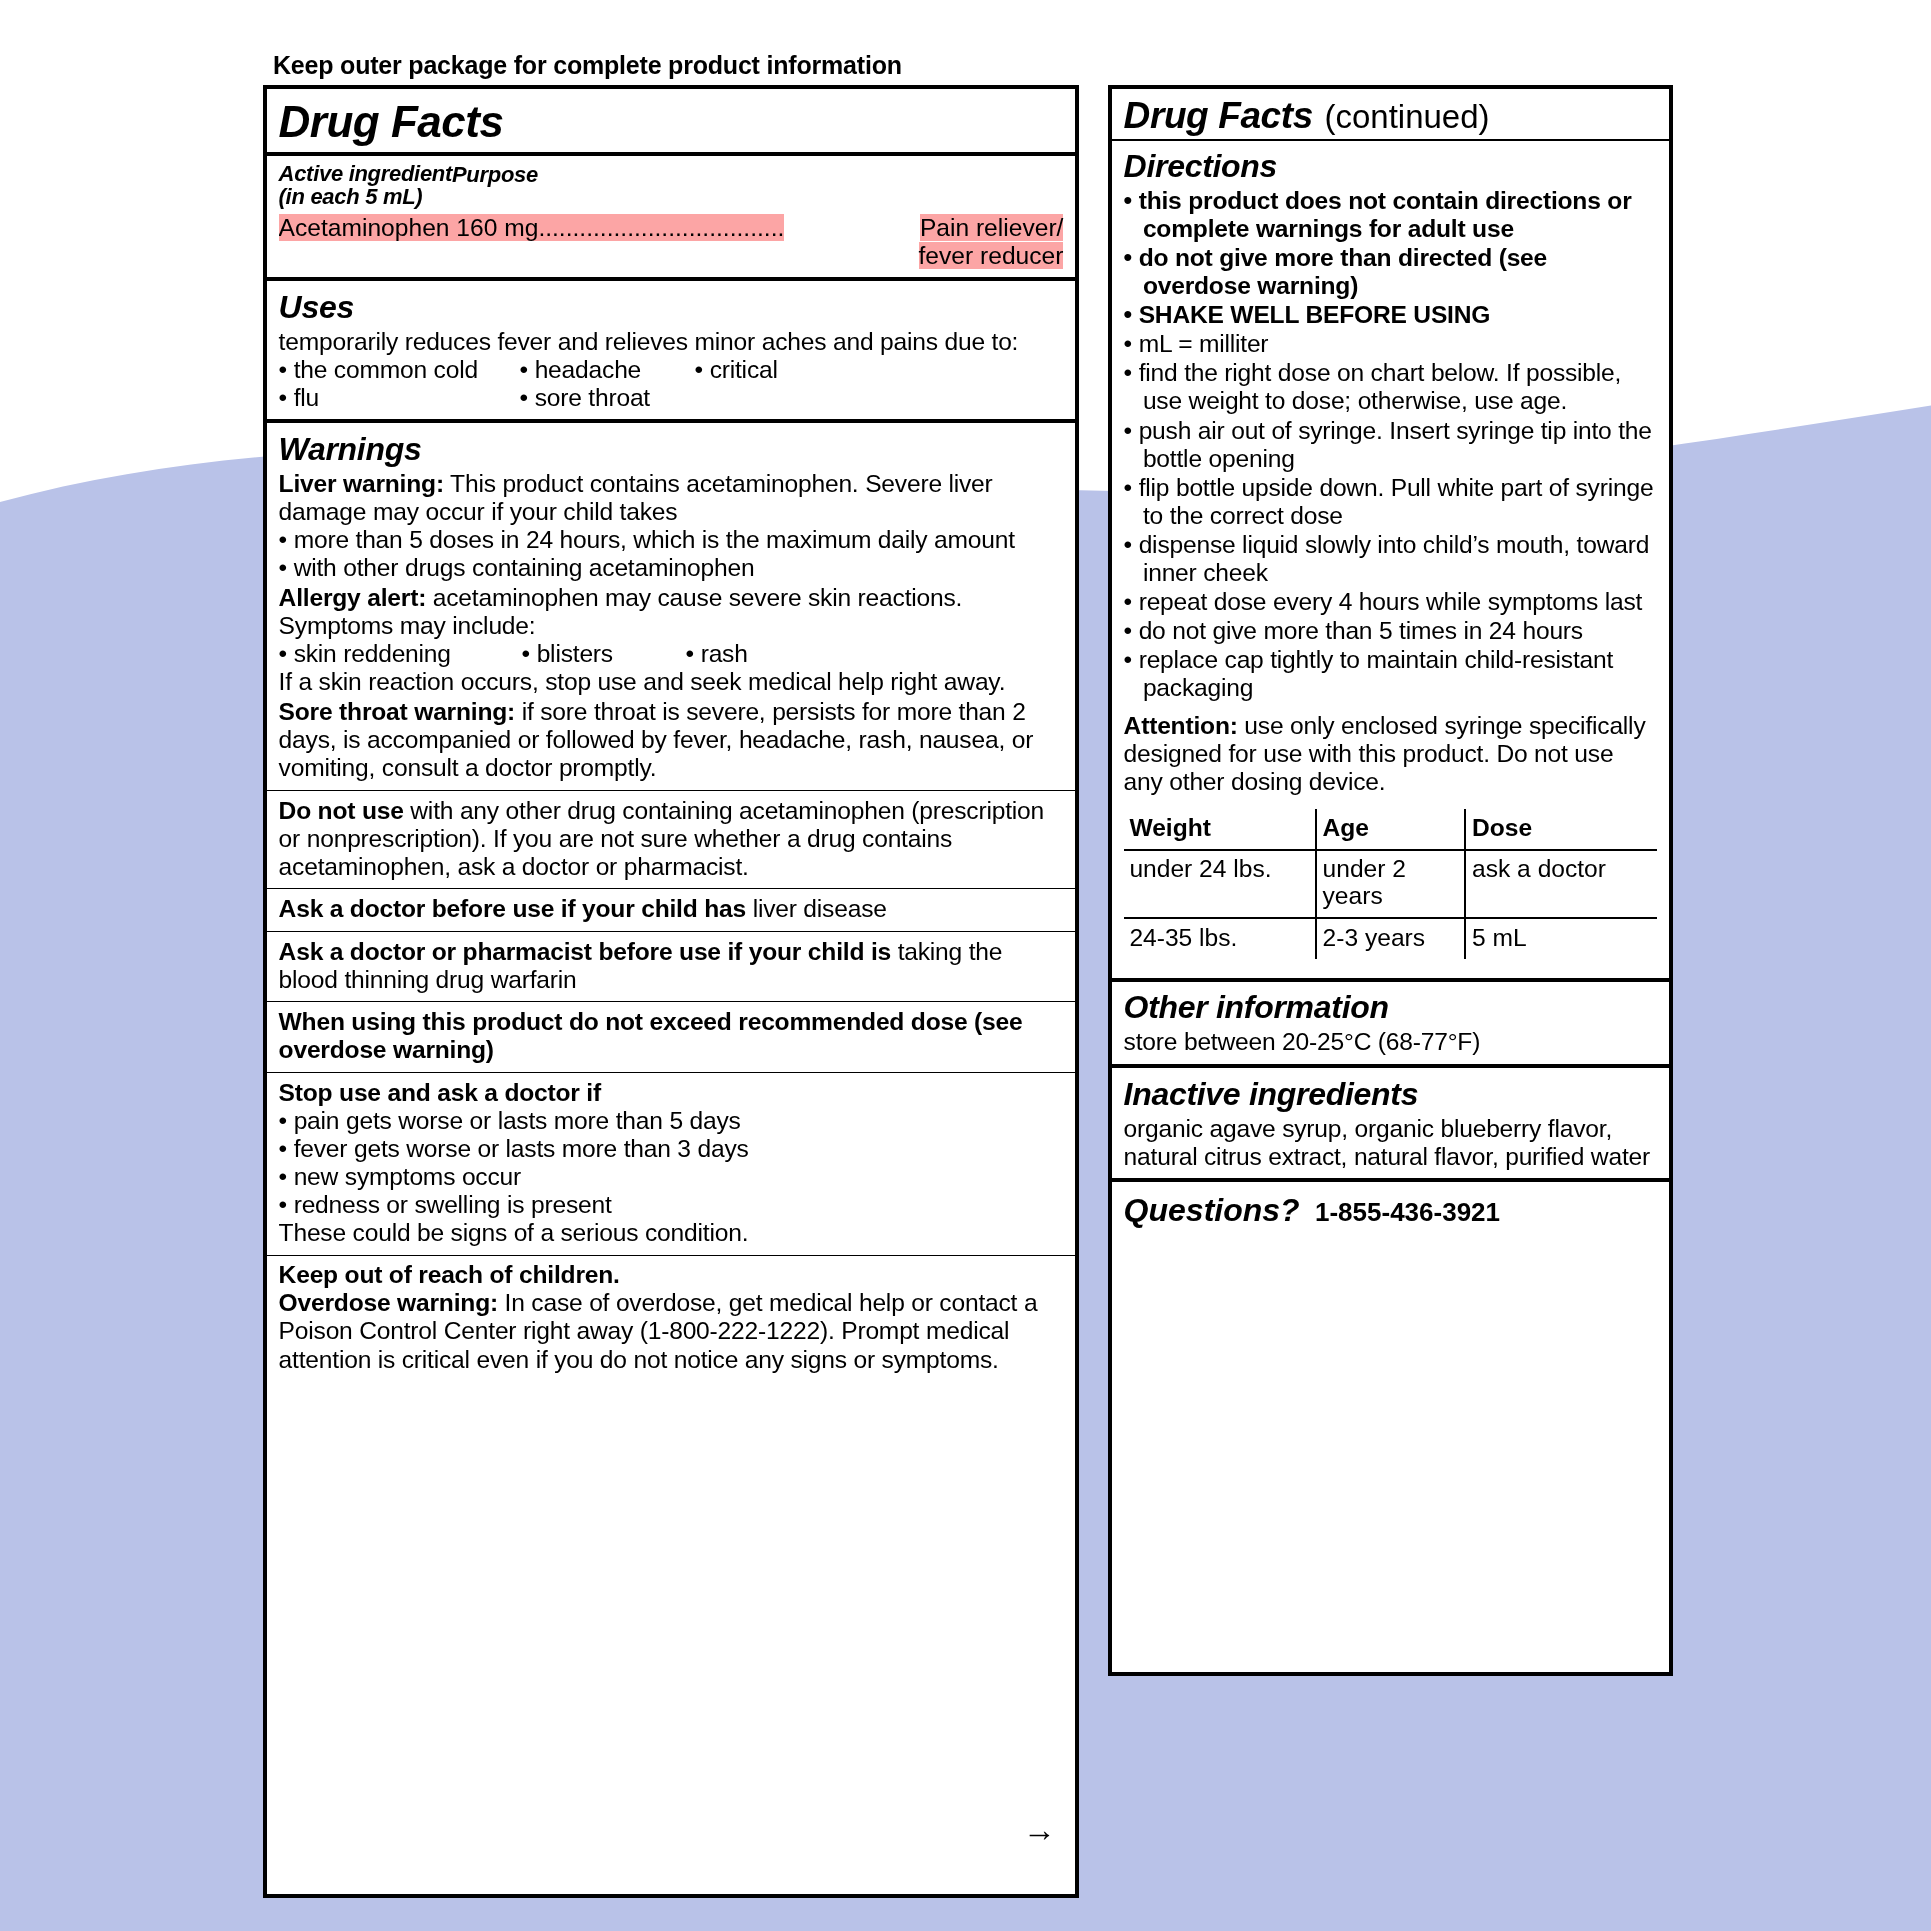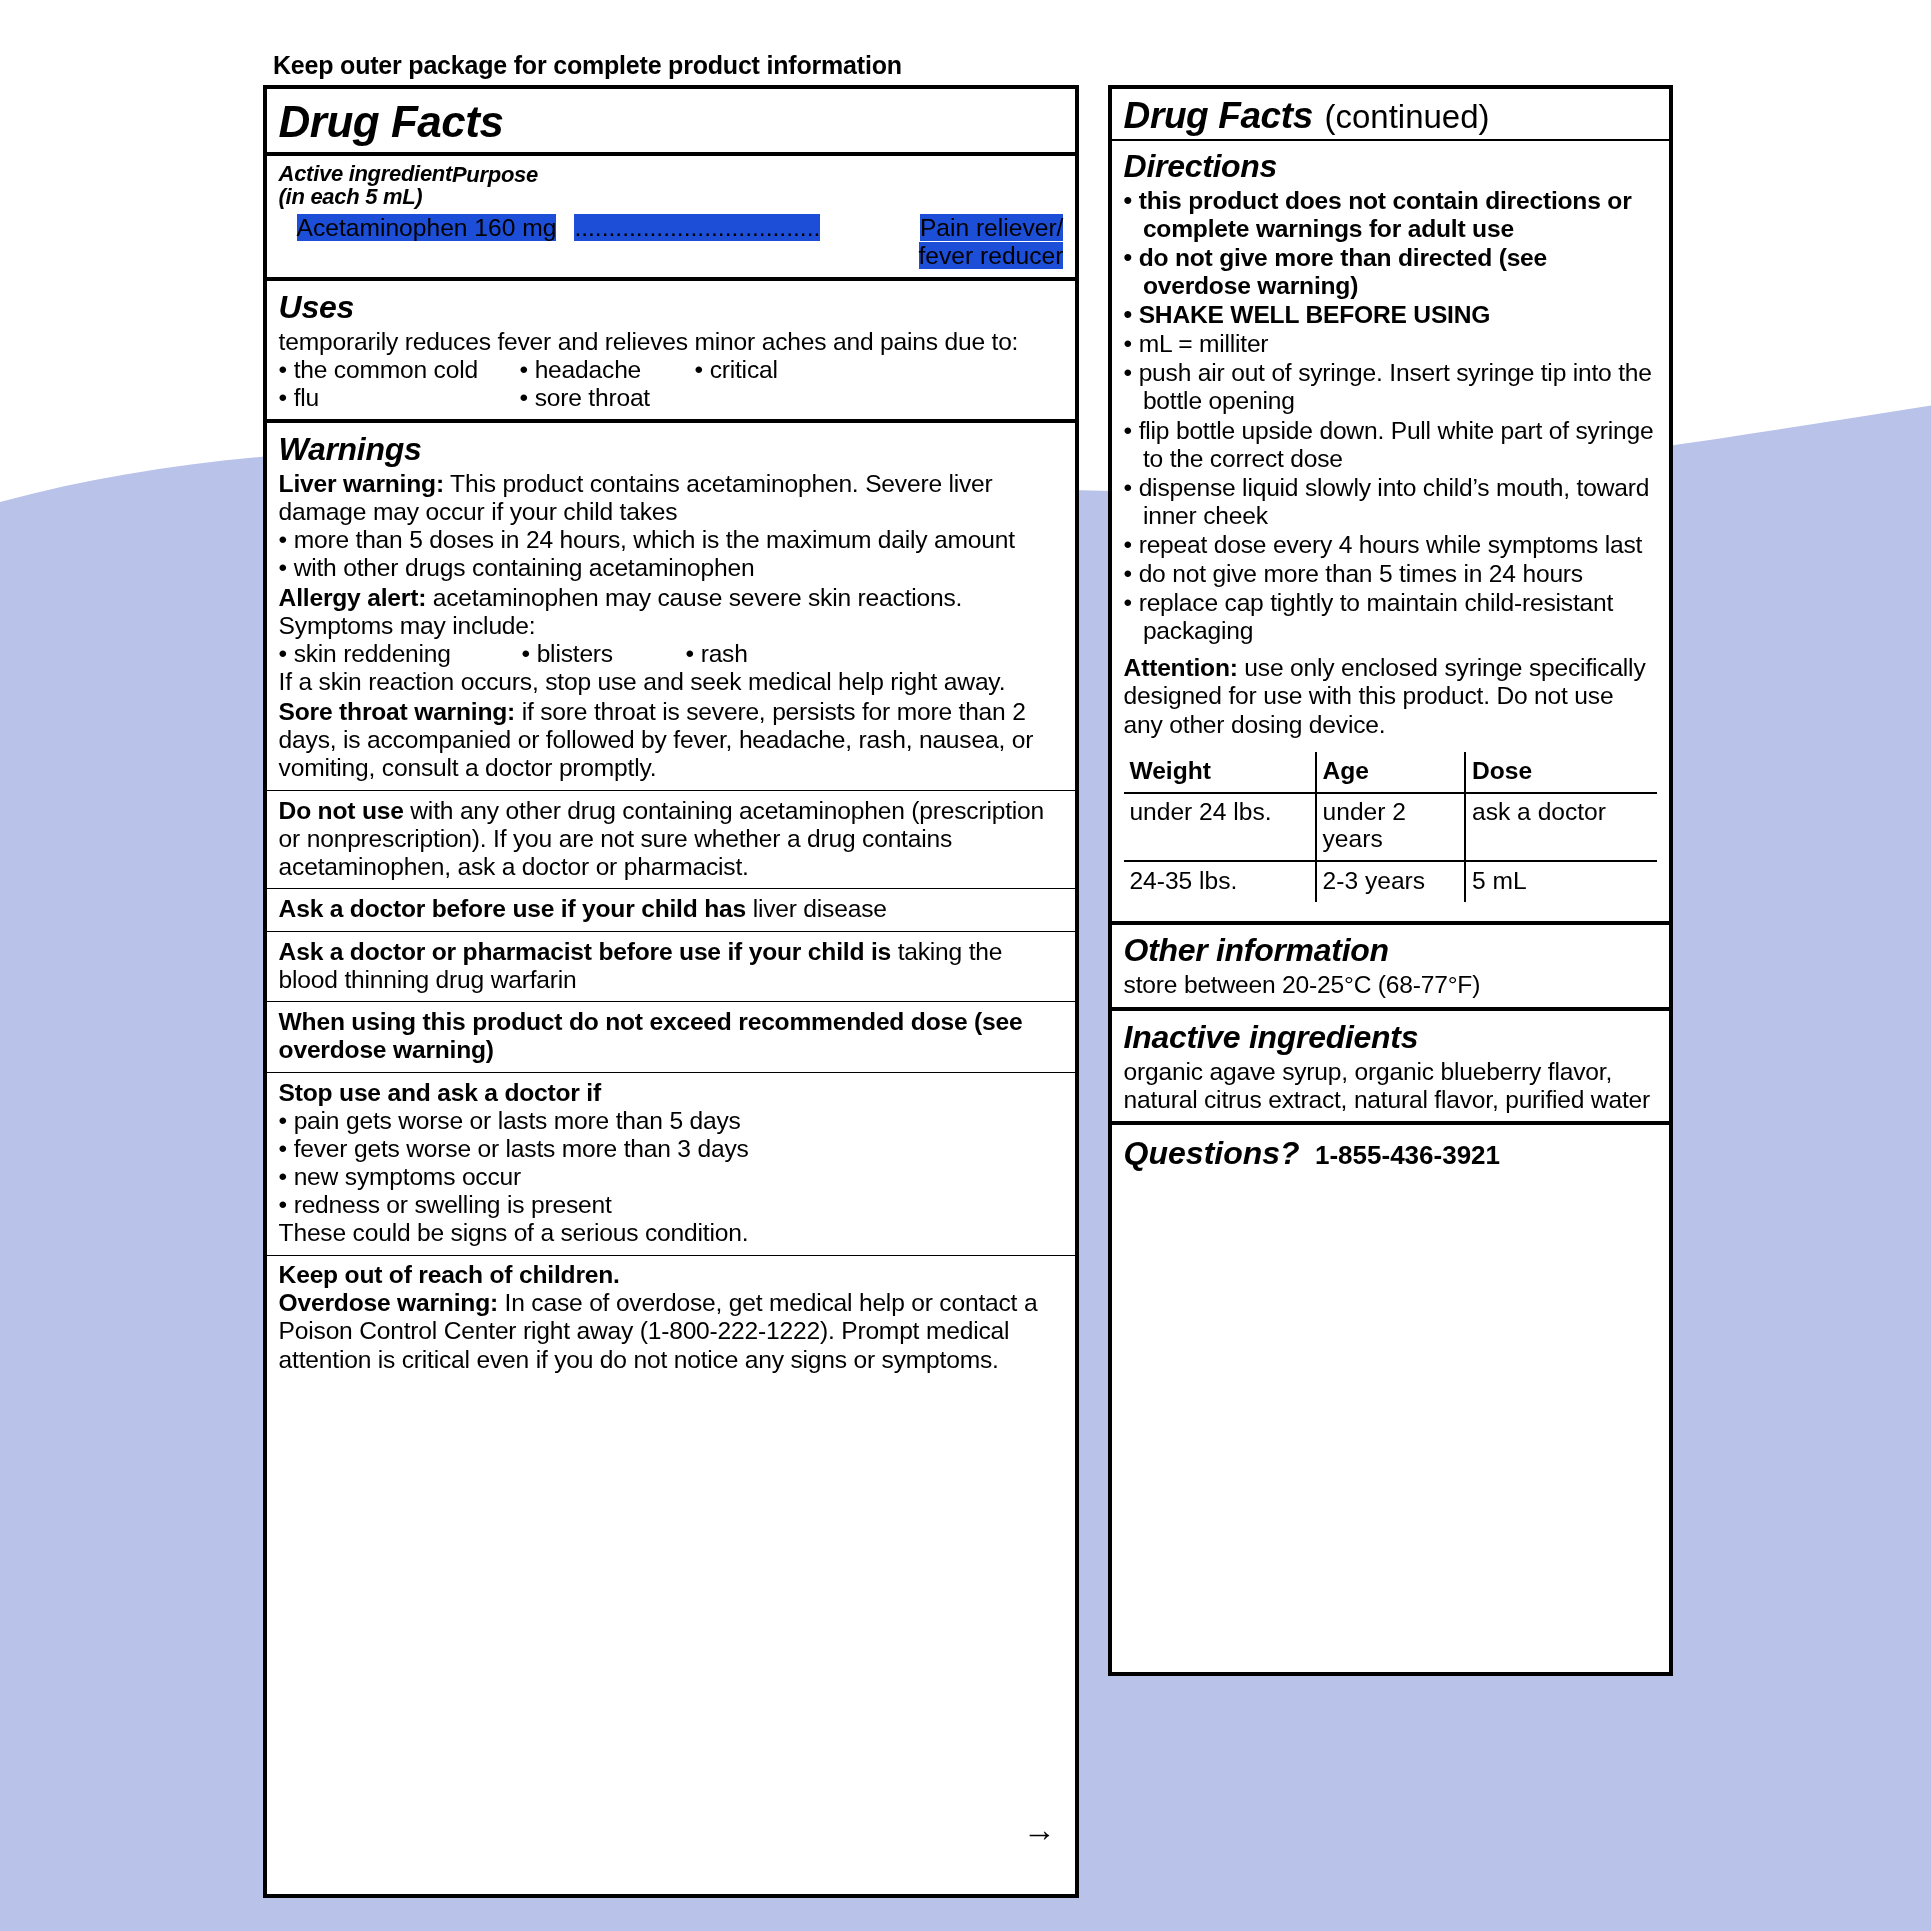--- a/index.html
+++ b/index.html
@@ -103,24 +103,23 @@
     display: flex;
     justify-content: flex-start;
     align-items: flex-start;
     font-size: 22px;
     font-style: italic;
     font-weight: bold;
     letter-spacing: -0.3px;
   }
   .ai-left { line-height: 1.05; }
   .hl {
-    background: #1d4ed8;
+    background: #fca5a5;
     display: inline;
     box-decoration-break: clone;
-    margin-left: 18px;
     -webkit-box-decoration-break: clone;
   }
   .ai-row {
     display: flex;
     justify-content: space-between;
     align-items: flex-start;
     font-size: 24.6px;
     margin-top: 5.8px;
   }
   .ai-row .dots {
@@ -328,20 +327,21 @@
       </div>
     </div>
 
     <div class="sec" style="padding-bottom:19px;">
       <h2>Directions</h2>
       <div class="body-txt dir-list">
         <span class="dir-item b">•&nbsp;<span>this product does not contain directions or complete warnings for adult use</span></span>
         <span class="dir-item b">•&nbsp;<span>do not give more than directed (see overdose warning)</span></span>
         <span class="dir-item b">•&nbsp;<span>SHAKE WELL BEFORE USING</span></span>
         <span class="dir-item">•&nbsp;<span>mL = milliter</span></span>
+        <span class="dir-item">•&nbsp;<span>find the right dose on chart below. If possible, use weight to dose; otherwise, use age.</span></span>
         <span class="dir-item">•&nbsp;<span>push air out of syringe. Insert syringe tip into the bottle opening</span></span>
         <span class="dir-item">•&nbsp;<span>flip bottle upside down. Pull white part of syringe to the correct dose</span></span>
         <span class="dir-item">•&nbsp;<span>dispense liquid slowly into child’s mouth, toward inner cheek</span></span>
         <span class="dir-item">•&nbsp;<span>repeat dose every 4 hours while symptoms last</span></span>
         <span class="dir-item">•&nbsp;<span>do not give more than 5 times in 24 hours</span></span>
         <span class="dir-item">•&nbsp;<span>replace cap tightly to maintain child-resistant packaging</span></span>
       </div>
       <div class="body-txt" style="margin-top:9.7px;">
         <span class="b">Attention:</span>
         <span>use only enclosed syringe specifically designed for use with this product. Do not use any other dosing device.</span>

